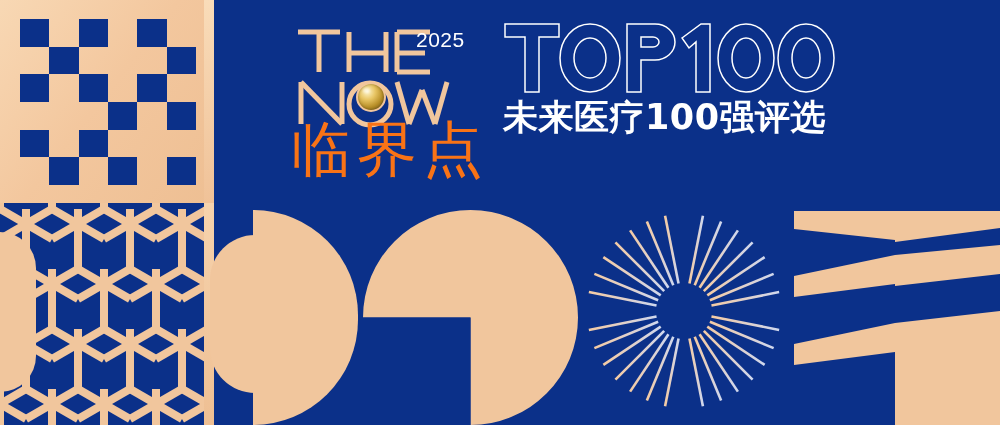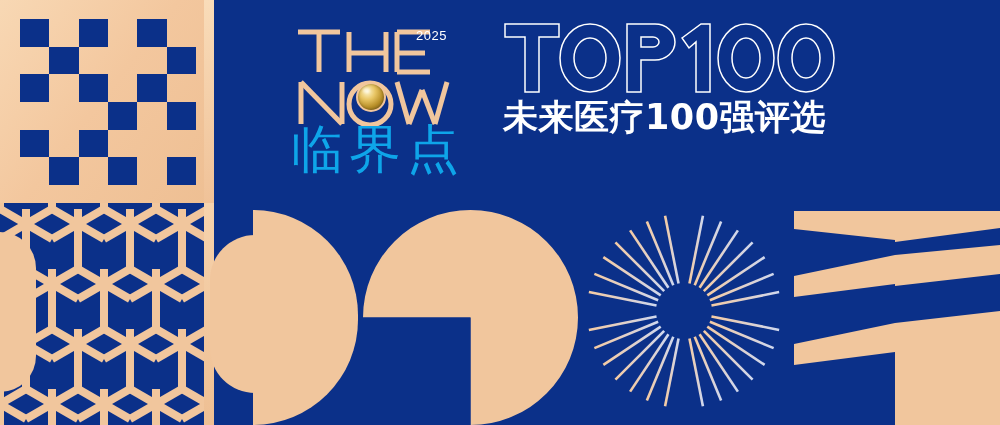--- a/index.html
+++ b/index.html
@@ -34,36 +34,36 @@
   .checker-edge-band{
     position:absolute;left:204px;top:0;width:10px;height:203px;
     background:linear-gradient(180deg,#f9dcb9,#f0c298);
   }
 
   
   .logo{position:absolute;left:294px;top:20px;width:190px;height:170px;}
   .logo svg{display:block;overflow:visible;}
   .logo-year{
     position:absolute;left:122px;top:8px;
-    color:#ffffff;font-size:13px;letter-spacing:0.5px;font-weight:400;
+    color:#ffffff;font-size:21px;letter-spacing:0.5px;font-weight:400;
   }
   .sphere{
     position:absolute;left:356px;top:82px;width:30px;height:30px;border-radius:50%;
     border:2.5px solid #f1c69d;
     background:
       radial-gradient(circle at 36% 30%, #fdf3c8 0%, #e8c564 32%, #b99029 62%, #7d5f16 88%, #5c4410 100%);
     box-shadow:0 0 3px rgba(0,0,0,.35) inset;
   }
   .sphere::after{
     content:"";position:absolute;left:18%;top:14%;width:30%;height:22%;
     border-radius:50%;background:rgba(255,255,255,.55);filter:blur(1.2px);
   }
   .logo-cn{
     position:absolute;left:291px;top:123px;
-    color:#0ea5e9;font-size:52px;line-height:52px;letter-spacing:6px;
+    color:#f97316;font-size:60px;line-height:52px;letter-spacing:6px;
     font-family:"DejaVu Sans","Liberation Sans",sans-serif;font-weight:400;
     white-space:nowrap;
   }
 
   
   .headline{position:absolute;left:503px;top:18px;width:340px;}
   .top100 svg{display:block;overflow:visible;}
   .hl-en{
     color:#ffffff;font-weight:bold;font-size:25.5px;line-height:25px;
     letter-spacing:0.2px;white-space:nowrap;margin-top:2px;

